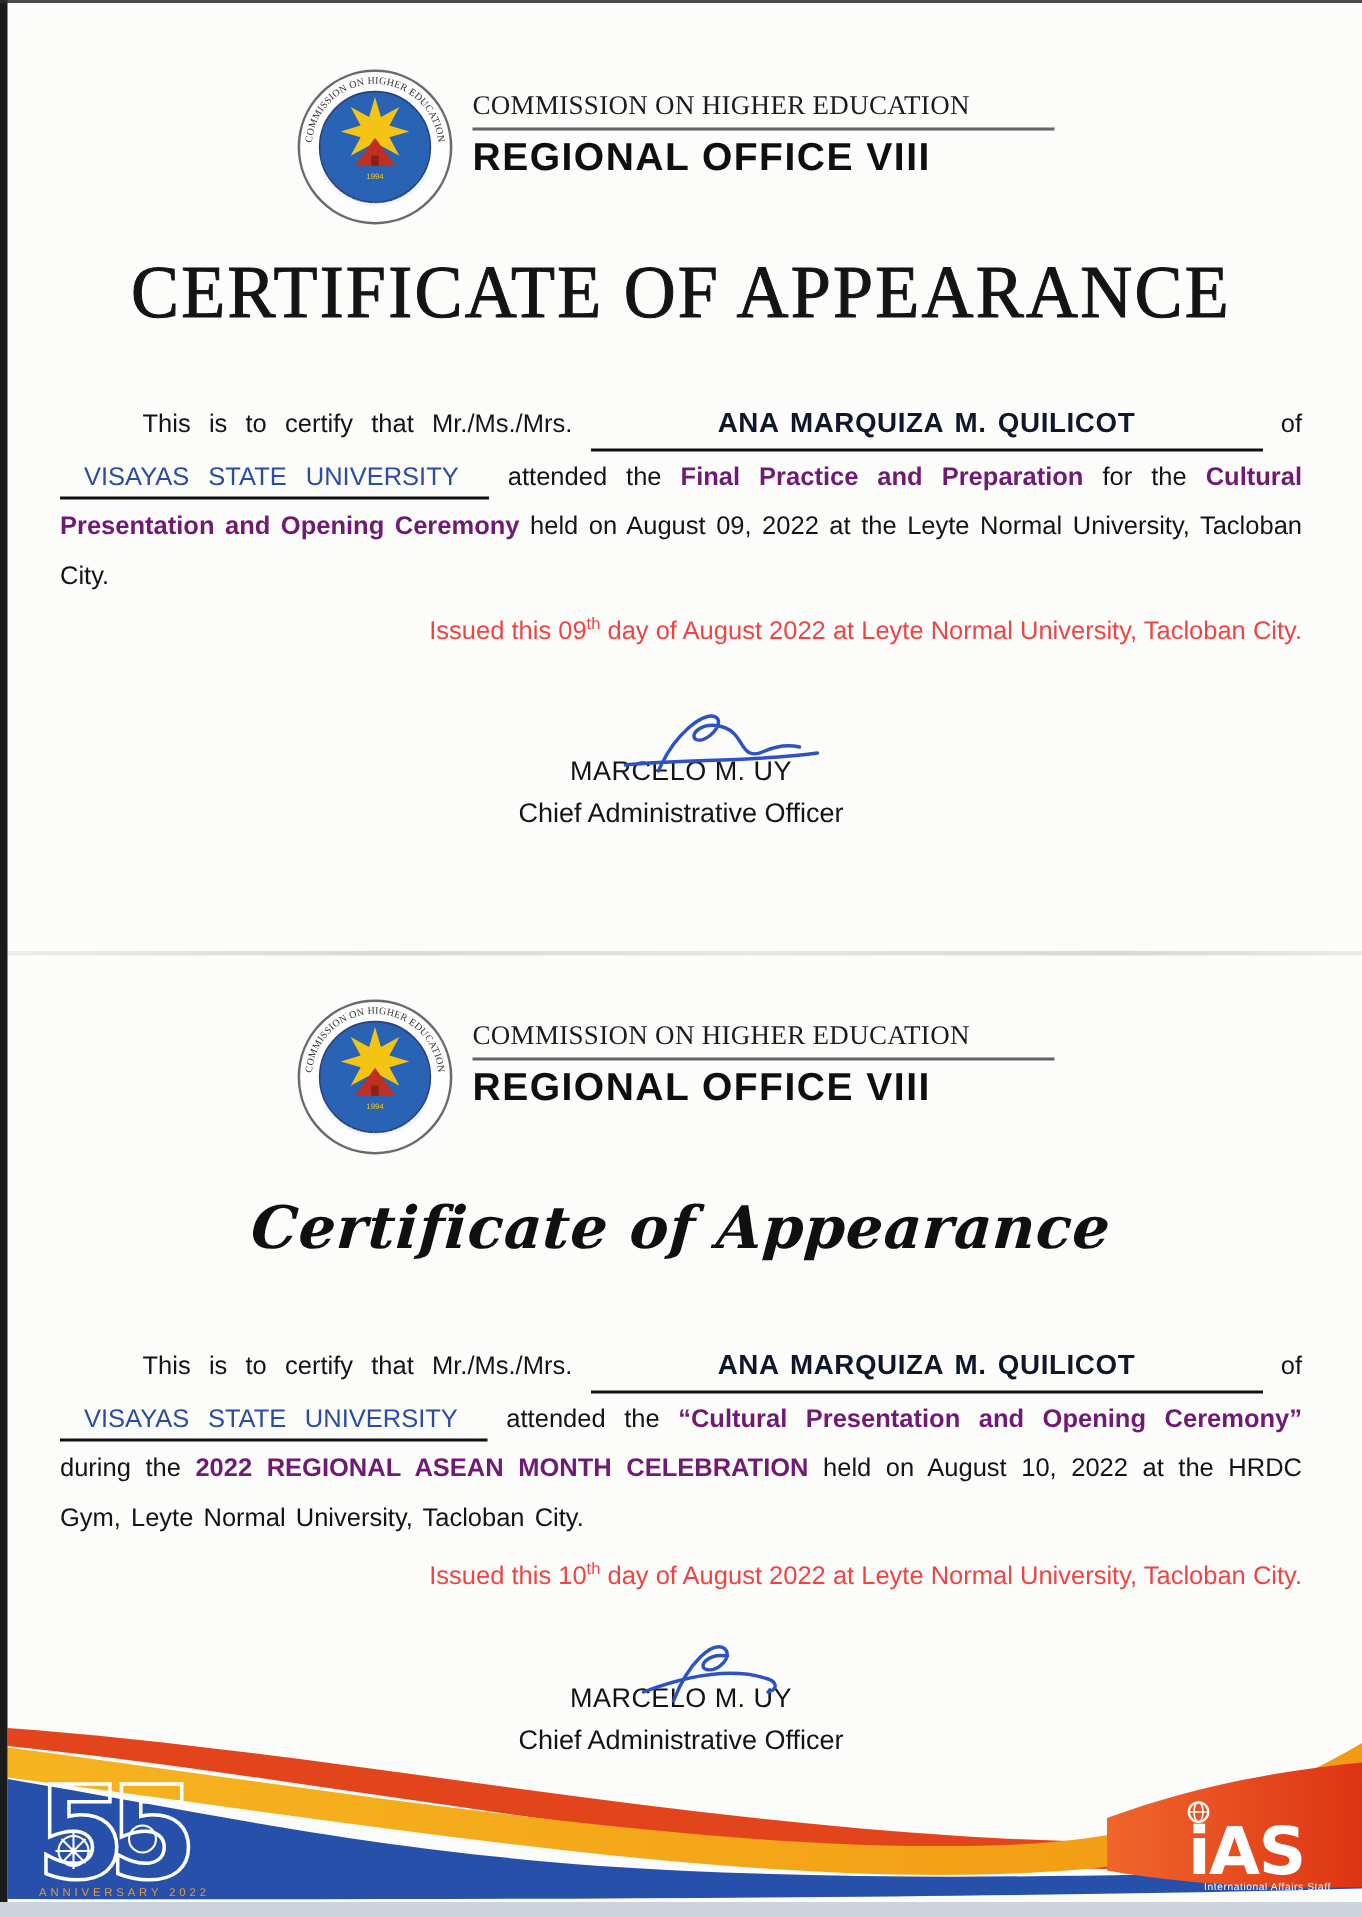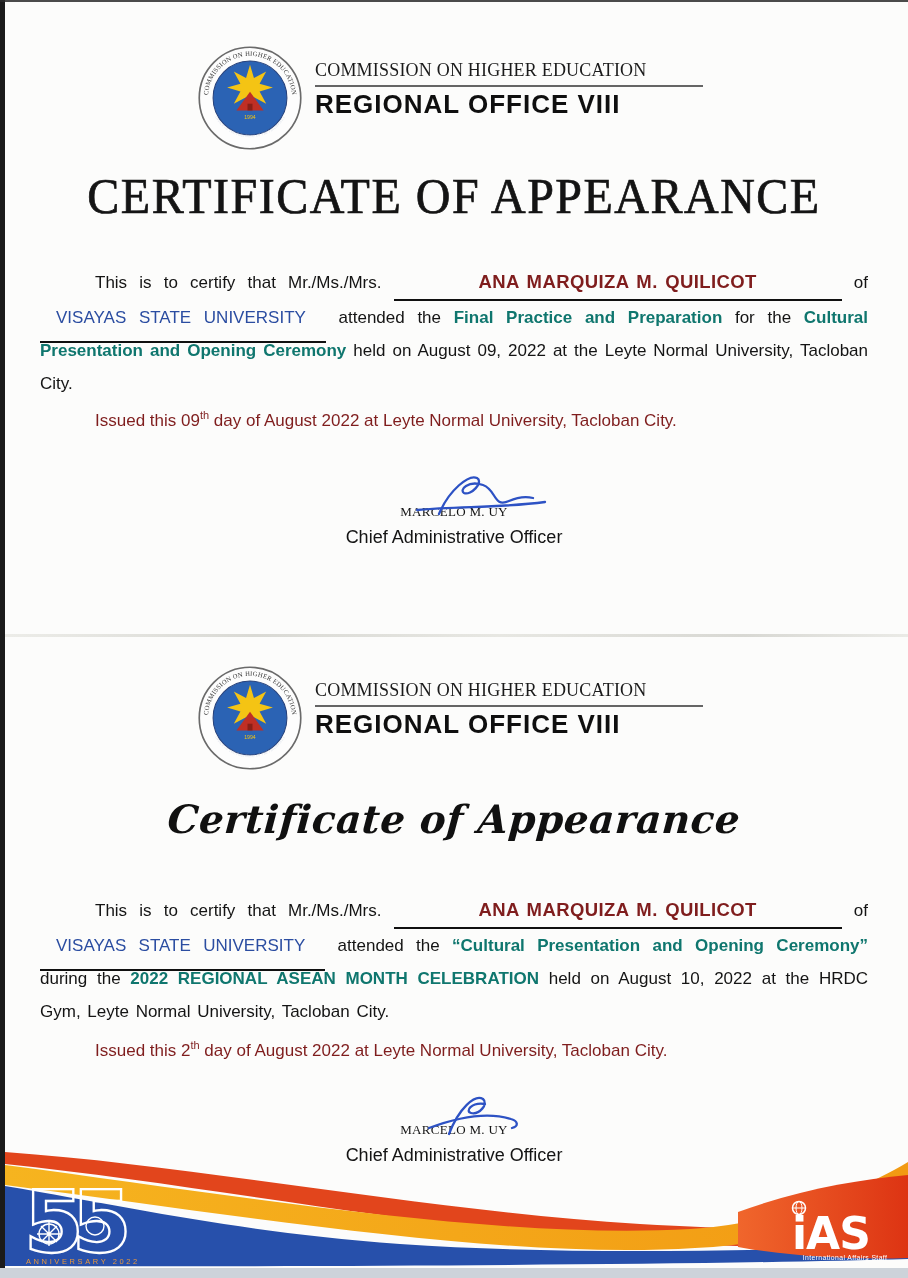--- a/index.html
+++ b/index.html
@@ -26,33 +26,33 @@
   .title1{position:absolute;top:170px;left:0;width:100%;text-align:center;margin:0;
           font-family:"Liberation Serif",serif;font-weight:500;font-size:48px;letter-spacing:1.5px;
           color:#141414;-webkit-text-stroke:.7px #141414;line-height:1.1;transform:scaleY(1.04);}
   .title2{position:absolute;top:796px;left:0;width:100%;text-align:center;margin:0;
           font-family:"DejaVu Serif",serif;font-style:italic;font-weight:bold;font-size:39px;
           letter-spacing:.5px;color:#101010;transform:skewX(-4deg);}
 
   
   .body{position:absolute;left:40px;width:828px;margin:0;font-size:17px;line-height:33px;
         text-align:justify;text-indent:55px;word-spacing:2px;color:#141414;hyphens:none;}
-  .body b{color:#0f766e;}
+  .body b{color:#701a75;}
   .blank{display:inline-block;text-indent:0;width:448px;border-bottom:2px solid #101010;text-align:center;}
-  .name{font-weight:bold;font-size:18.5px;letter-spacing:.4px;color:#7f1d1d;white-space:nowrap;}
-  .univ{color:#2b4da1;border-bottom:2px solid #101010;padding:0 20px 14px 16px;white-space:nowrap;}
+  .name{font-weight:bold;font-size:18.5px;letter-spacing:.4px;color:#0f172a;white-space:nowrap;}
+  .univ{color:#2b4da1;border-bottom:2px solid #101010;padding:0 20px 4px 16px;white-space:nowrap;}
 
   .issued{position:absolute;left:40px;width:828px;margin:0;font-size:17px;line-height:30px;
-          text-indent:55px;color:#7f1d1d;}
+          text-indent:55px;color:#ef4444;text-align:right;}
   .issued sup{font-size:11px;vertical-align:super;line-height:0;}
 
   
   .sign{position:absolute;left:0;width:100%;text-align:center;color:#141414;}
   .sig{display:block;margin:0 auto -16px;position:relative;left:26px;}
-  .sig-name{font-size:13px;letter-spacing:.3px;font-family:Liberation Serif, serif;}
+  .sig-name{font-size:18px;letter-spacing:.3px;}
   .sig-title{font-size:18px;margin-top:7px;}
 
   .footer-svg{position:absolute;left:0;top:1152px;width:908px;height:116px;z-index:5;}
   .defs-svg{position:absolute;width:0;height:0;}
 </style>
 </head>
 <body>
 
 <svg class="defs-svg" aria-hidden="true">
   <defs>
@@ -127,21 +127,21 @@
         <div class="org">COMMISSION ON HIGHER EDUCATION</div>
         <div class="hdr-rule"></div>
         <div class="office">REGIONAL OFFICE VIII</div>
       </div>
     </div>
 
     <h1 class="title2">Certificate of Appearance</h1>
 
     <p class="body" style="top:893px"><span>This is to certify that Mr./Ms./Mrs. </span><span class="blank"><span class="name">ANA MARQUIZA M. QUILICOT</span></span> <span>of</span> <span class="univ">VISAYAS STATE UNIVERSITY</span><span> attended the </span><b>“Cultural Presentation and Opening Ceremony”</b><span> during the </span><b>2022 REGIONAL ASEAN MONTH CELEBRATION</b><span> held on August 10, 2022 at the HRDC Gym, Leyte Normal University, Tacloban City.</span></p>
 
-    <p class="issued" style="top:1036px"><span>Issued this 2</span><sup>th</sup><span> day of August 2022 at Leyte Normal University, Tacloban City.</span></p>
+    <p class="issued" style="top:1036px"><span>Issued this 10</span><sup>th</sup><span> day of August 2022 at Leyte Normal University, Tacloban City.</span></p>
 
     <div class="sign" style="top:1090px">
       <svg class="sig" width="150" height="48" viewBox="0 0 150 48">
         <g fill="none" stroke="#2d52c4" stroke-width="2.3" stroke-linecap="round">
           <path d="M44,44 C54,18 70,4 78,9 C84,14 74,25 66,23 C60,21.5 66,12 80,14"></path>
           <path d="M24,38 C56,26 84,22 106,29 C113,31 114,36 107,38"></path>
         </g>
       </svg>
       <div class="sig-name">MARCELO M. UY</div>
       <div class="sig-title">Chief Administrative Officer</div>

